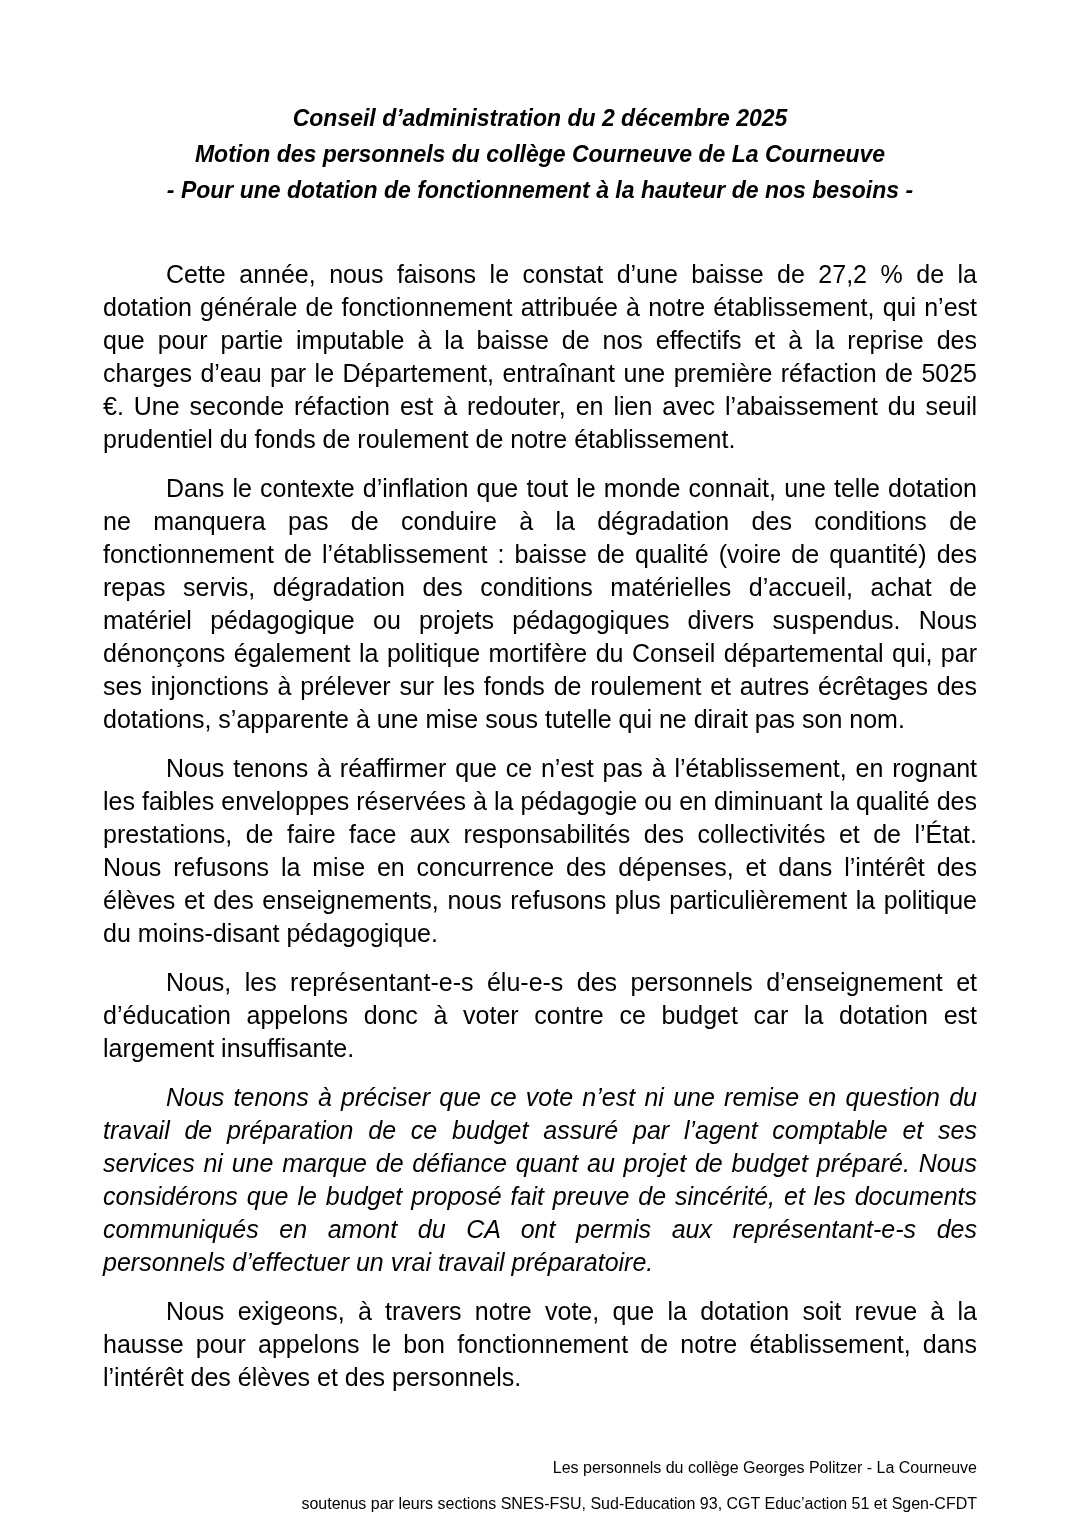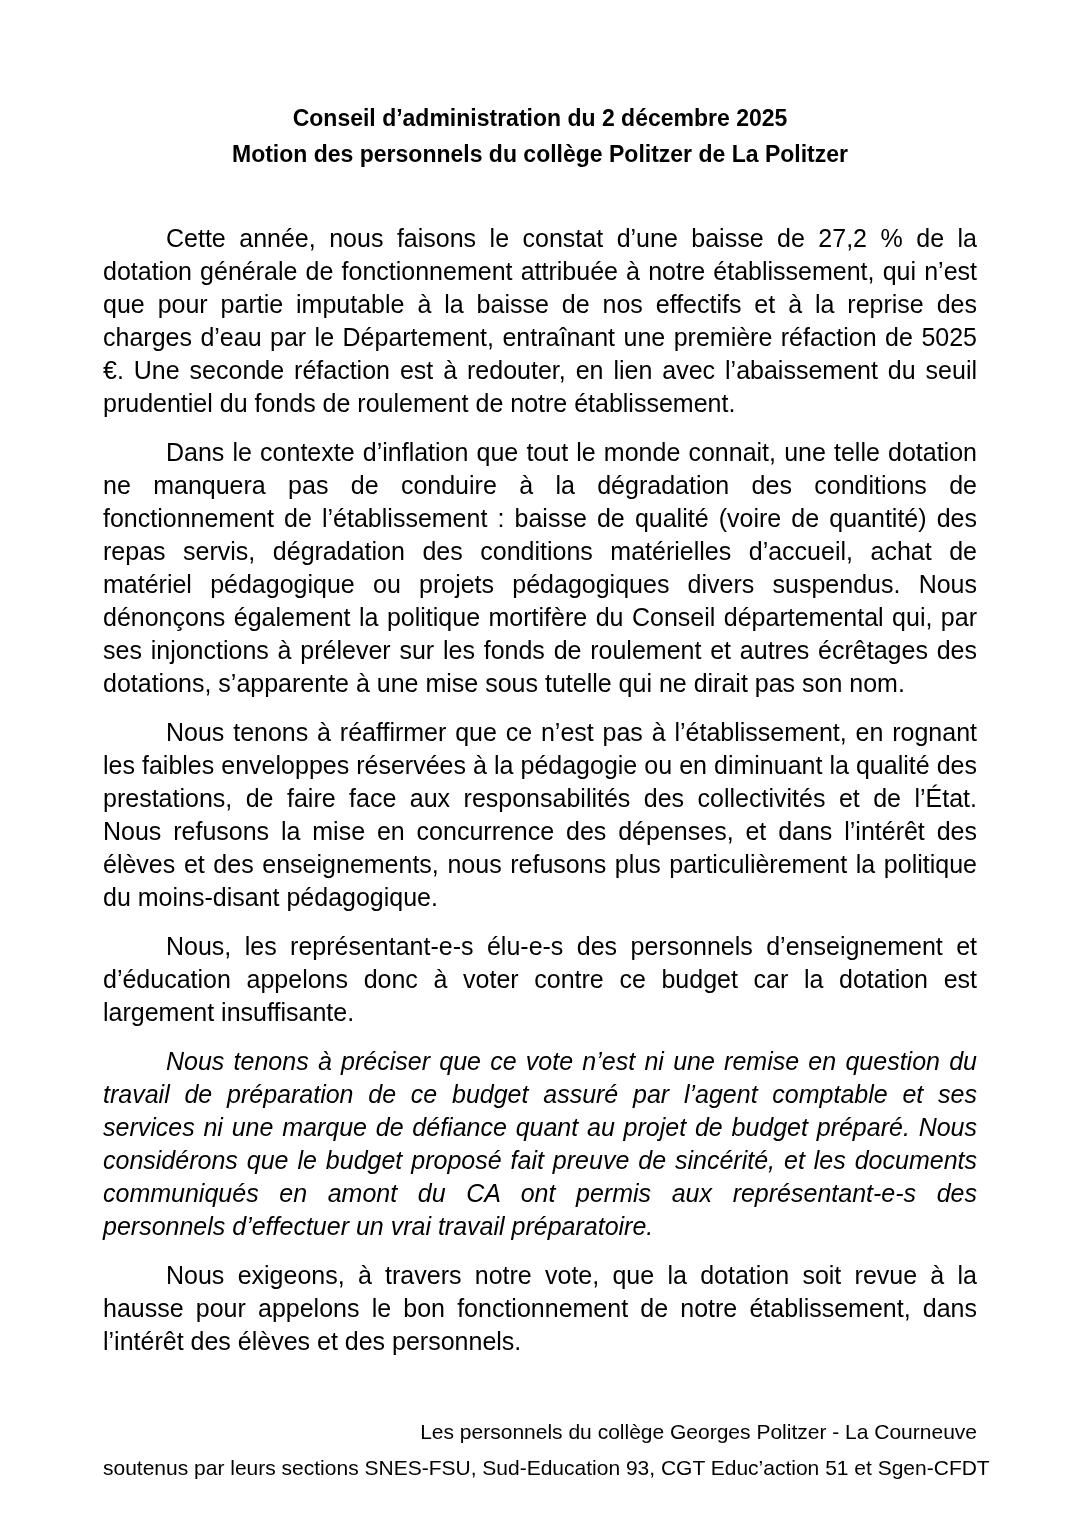--- a/index.html
+++ b/index.html
@@ -18,54 +18,56 @@
     color: #000000;
     font-family: "Liberation Sans", "DejaVu Sans", sans-serif;
     overflow: hidden;
   }
   .title-block {
     text-align: center;
     font-weight: bold;
     font-size: 23px;
     line-height: 36px;
     margin-bottom: 50px;
+    font-style: italic;
   }
   .title-line {
     white-space: nowrap;
   }
   .body-text {
     font-size: 25px;
     line-height: 33px;
   }
   .para {
     margin: 0 0 16px 0;
     text-align: justify;
     text-indent: 63px;
   }
   .para.italic {
     font-style: italic;
   }
   .signature {
     margin-top: 56px;
     text-align: right;
-    font-size: 21px;
+    font-size: 16px;
     line-height: 36px;
   }
   .sig-line {
     white-space: nowrap;
   }
 </style>
 </head>
 <body>
 
 <div class="page">
 
   <header class="title-block">
     <div class="title-line">Conseil d’administration du 2 décembre 2025</div>
-    <div class="title-line">Motion des personnels du collège Politzer de La Politzer</div>
+    <div class="title-line">Motion des personnels du collège Courneuve de La Courneuve</div>
+    <div class="title-line">- Pour une dotation de fonctionnement à la hauteur de nos besoins -</div>
   </header>
 
   <main class="body-text">
     <p class="para">Cette année, nous faisons le constat d’une baisse de 27,2 % de la dotation générale de fonctionnement attribuée à notre établissement, qui n’est que pour partie imputable à la baisse de nos effectifs et à la reprise des charges d’eau par le Département, entraînant une première réfaction de 5025 €. Une seconde réfaction est à redouter, en lien avec l’abaissement du seuil prudentiel du fonds de roulement de notre établissement.</p>
     <p class="para">Dans le contexte d’inflation que tout le monde connait, une telle dotation ne manquera pas de conduire à la dégradation des conditions de fonctionnement de l’établissement : baisse de qualité (voire de quantité) des repas servis, dégradation des conditions matérielles d’accueil, achat de matériel pédagogique ou projets pédagogiques divers suspendus. Nous dénonçons également la politique mortifère du Conseil départemental qui, par ses injonctions à prélever sur les fonds de roulement et autres écrêtages des dotations, s’apparente à une mise sous tutelle qui ne dirait pas son nom.</p>
     <p class="para">Nous tenons à réaffirmer que ce n’est pas à l’établissement, en rognant les faibles enveloppes réservées à la pédagogie ou en diminuant la qualité des prestations, de faire face aux responsabilités des collectivités et de l’État. Nous refusons la mise en concurrence des dépenses, et dans l’intérêt des élèves et des enseignements, nous refusons plus particulièrement la politique du moins-disant pédagogique.</p>
     <p class="para">Nous, les représentant-e-s élu-e-s des personnels d’enseignement et d’éducation appelons donc à voter contre ce budget car la dotation est largement insuffisante.</p>
     <p class="para italic">Nous tenons à préciser que ce vote n’est ni une remise en question du travail de préparation de ce budget assuré par l’agent comptable et ses services ni une marque de défiance quant au projet de budget préparé. Nous considérons que le budget proposé fait preuve de sincérité, et les documents communiqués en amont du CA ont permis aux représentant-e-s des personnels d’effectuer un vrai travail préparatoire.</p>
     <p class="para">Nous exigeons, à travers notre vote, que la dotation soit revue à la hausse pour appelons le bon fonctionnement de notre établissement, dans l’intérêt des élèves et des personnels.</p>
   </main>

